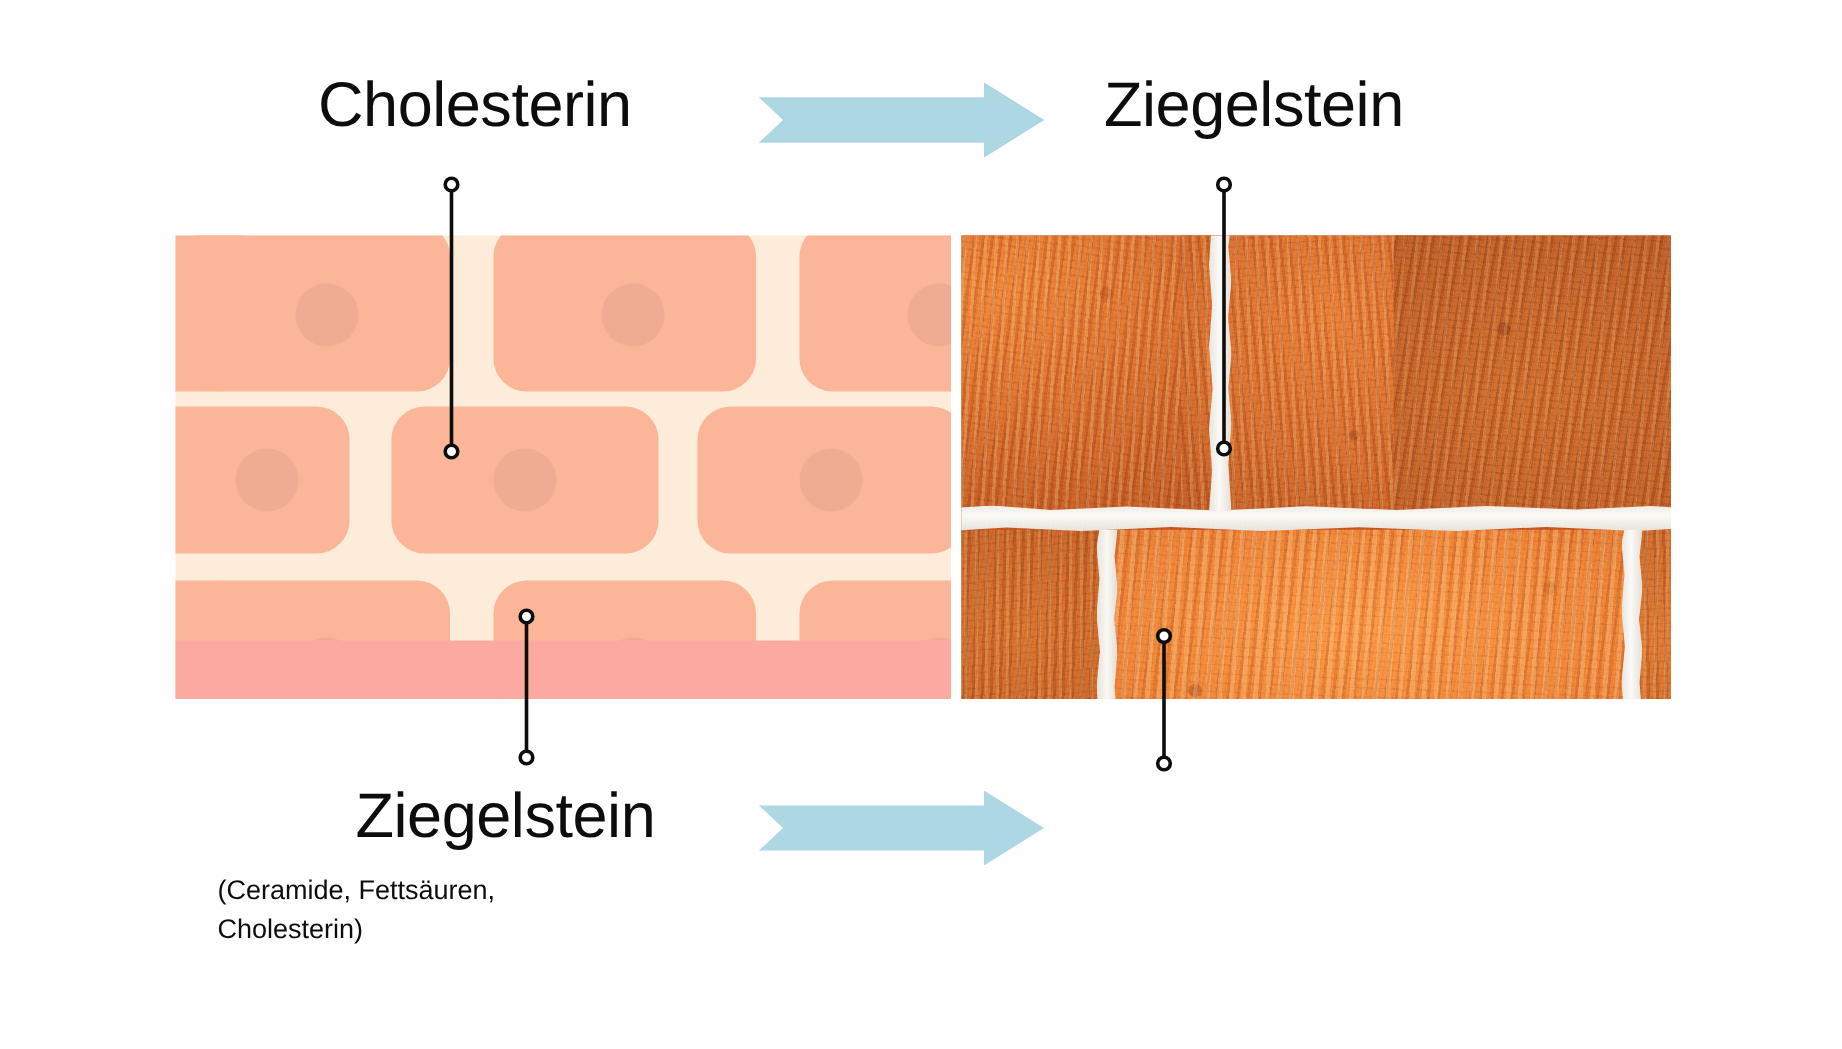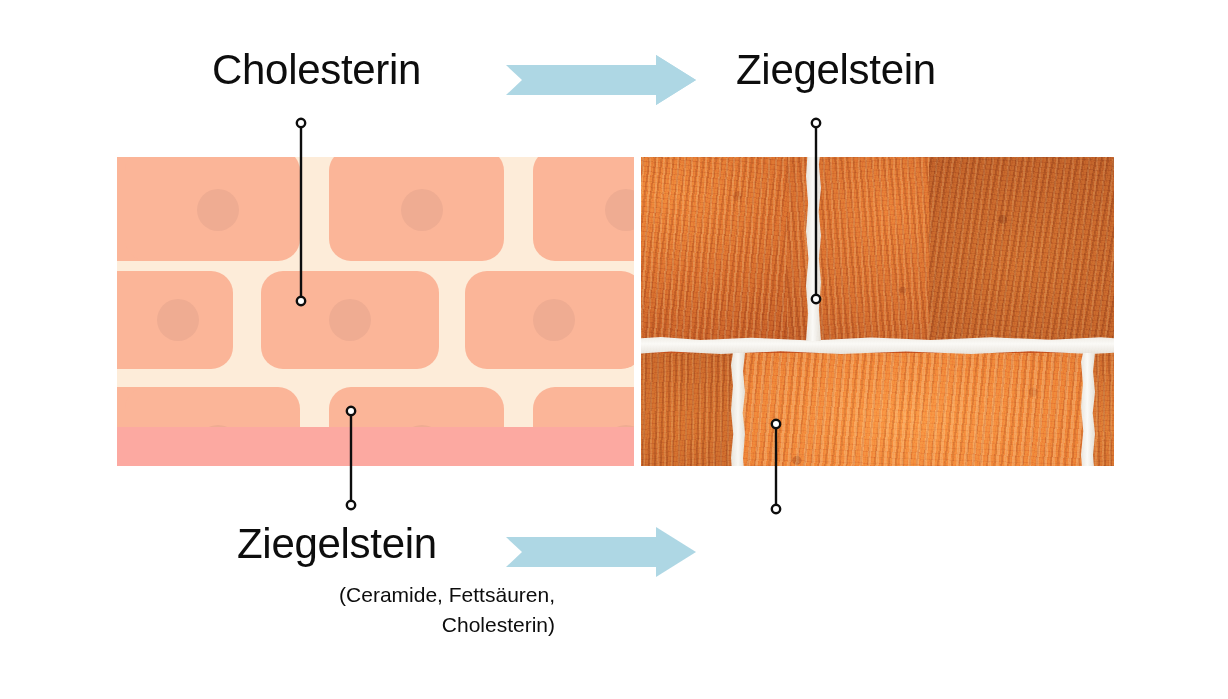--- a/index.html
+++ b/index.html
@@ -28,24 +28,24 @@
     color: #0d0d0d;
     font-size: 42px;
     font-weight: 400;
     letter-spacing: -0.3px;
     line-height: 1.06;
     white-space: nowrap;
   }
   .label-sub {
     position: absolute;
     color: #0d0d0d;
-    font-size: 21px;
+    font-size: 18px;
     font-weight: 400;
     line-height: 1.45;
-    text-align: right;
+    text-align: left;
     white-space: pre-line;
   }
 
   #label-korneozyten { left: 212px; top: 48px; }
   #label-ziegelstein { left: 736px; top: 48px; }
   #label-lipidmatrix { left: 237px; top: 522px; }
   #label-moertel     { left: 748px; top: 522px; }
   #label-lipid-sub   { left: 145px; top: 580px; width: 410px; }
 
   

